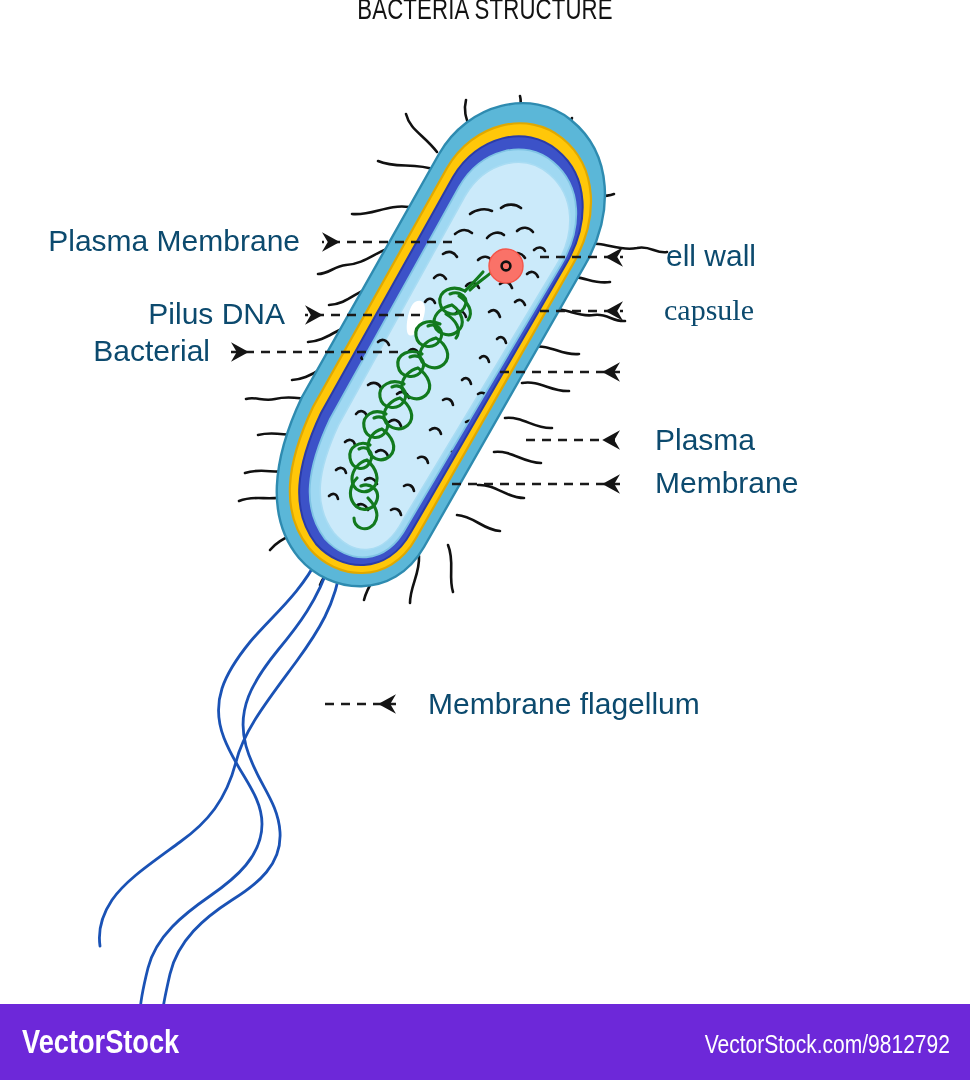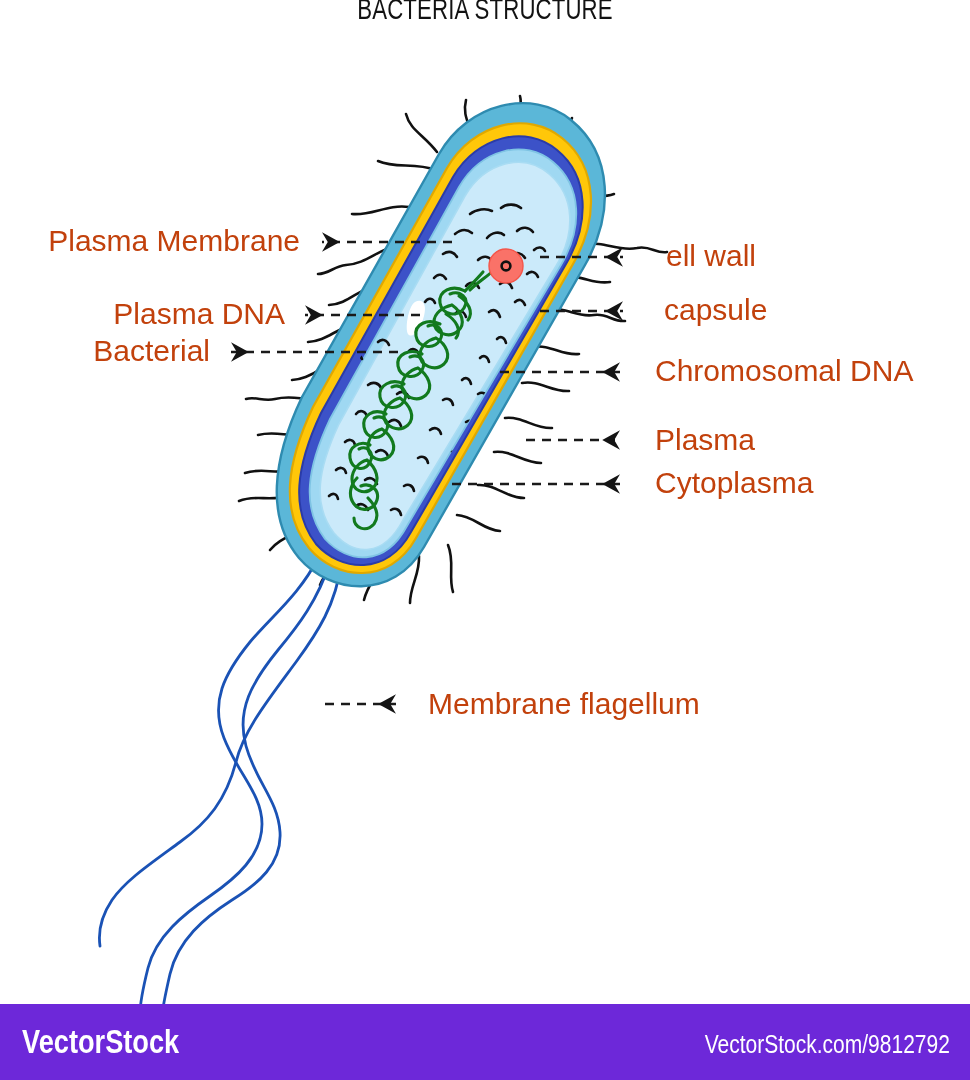--- a/index.html
+++ b/index.html
@@ -32,21 +32,21 @@
     letter-spacing: 0.2px;
     color: #121212;
     transform: scaleX(0.74);
     transform-origin: 50% 0;
     white-space: nowrap;
   }
   .lbl {
     position: absolute;
     font-family: "Liberation Sans", sans-serif;
     font-size: 30px;
-    color: #c2410c;
+    color: #0c4a6e;
     white-space: nowrap;
     line-height: 1;
   }
   .lbl-left { text-align: right; }
   .lbl-right { text-align: center; }
 
   #footer {
     position: absolute;
     left: 0;
     top: 1002px;
@@ -295,40 +295,37 @@
       <line x1="452" y1="482" x2="620" y2="482" marker-end="url(#arrowL)"></line>
 
       <line x1="325" y1="702" x2="396" y2="702" marker-end="url(#arrowL)"></line>
     </g>
   </svg>
 
   <div class="lbl lbl-left" style="right:670px; top:224px;">
     <span>Plasma Membrane</span>
   </div>
   <div class="lbl lbl-left" style="right:685px; top:297px;">
-    <span>Plasma DNA</span>
+    <span>Pilus DNA</span>
   </div>
   <div class="lbl lbl-left" style="right:760px; top:334px;">
     <span>Bacterial</span>
   </div>
 
   <div class="lbl lbl-right" style="left:666px; top:239px;">
     <span>ell wall</span>
   </div>
-  <div class="lbl lbl-right" style="left:664px; top:293px;">
+  <div class="lbl lbl-right" style="left:664px; top:293px;font-family:Liberation Serif, serif;">
     <span>capsule</span>
-  </div>
-  <div class="lbl lbl-right" style="left:655px; top:354px;">
-    <span>Chromosomal DNA</span>
   </div>
   <div class="lbl lbl-right" style="left:655px; top:423px;">
     <span>Plasma</span>
   </div>
   <div class="lbl lbl-right" style="left:655px; top:466px;">
-    <span>Cytoplasma</span>
+    <span>Membrane</span>
   </div>
 
   <div class="lbl lbl-right" style="left:428px; top:687px;">
     <span>Membrane flagellum</span>
   </div>
 
   <div id="footer">
     <div id="footer-brand">VectorStock</div>
     <div id="footer-url">VectorStock.com/9812792</div>
   </div>

